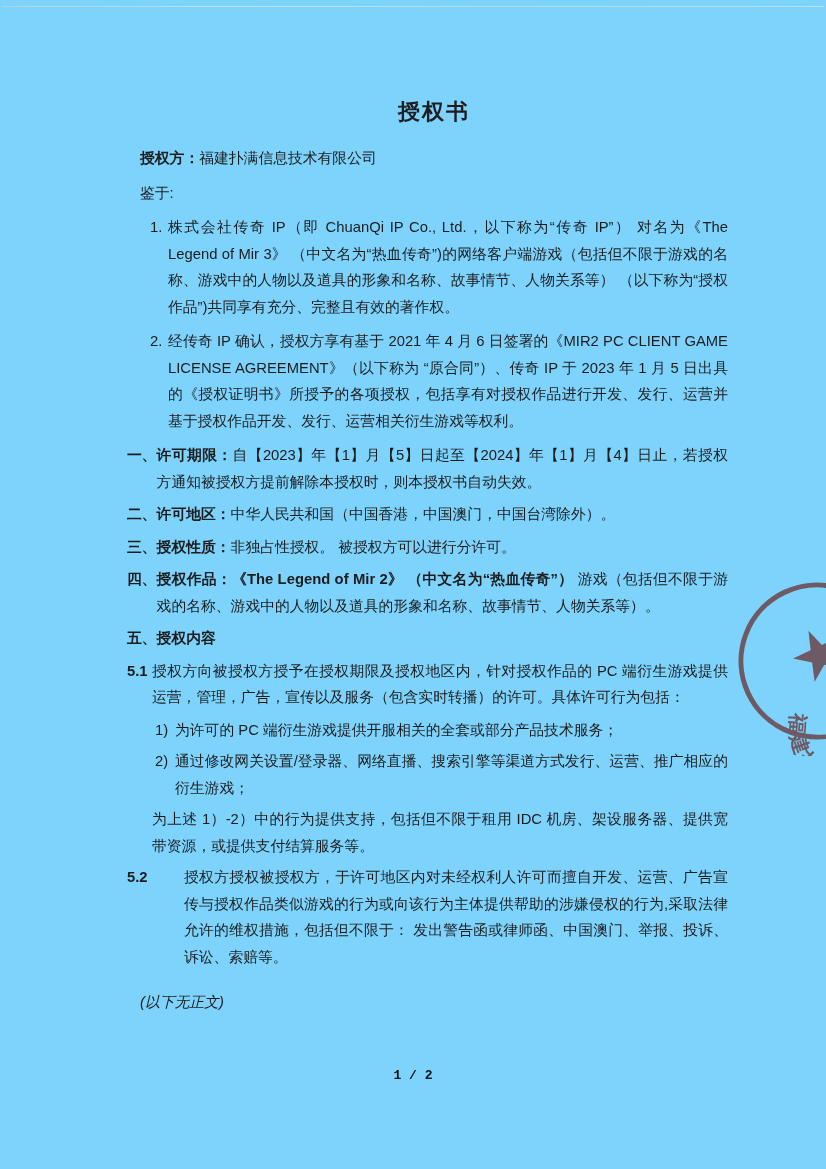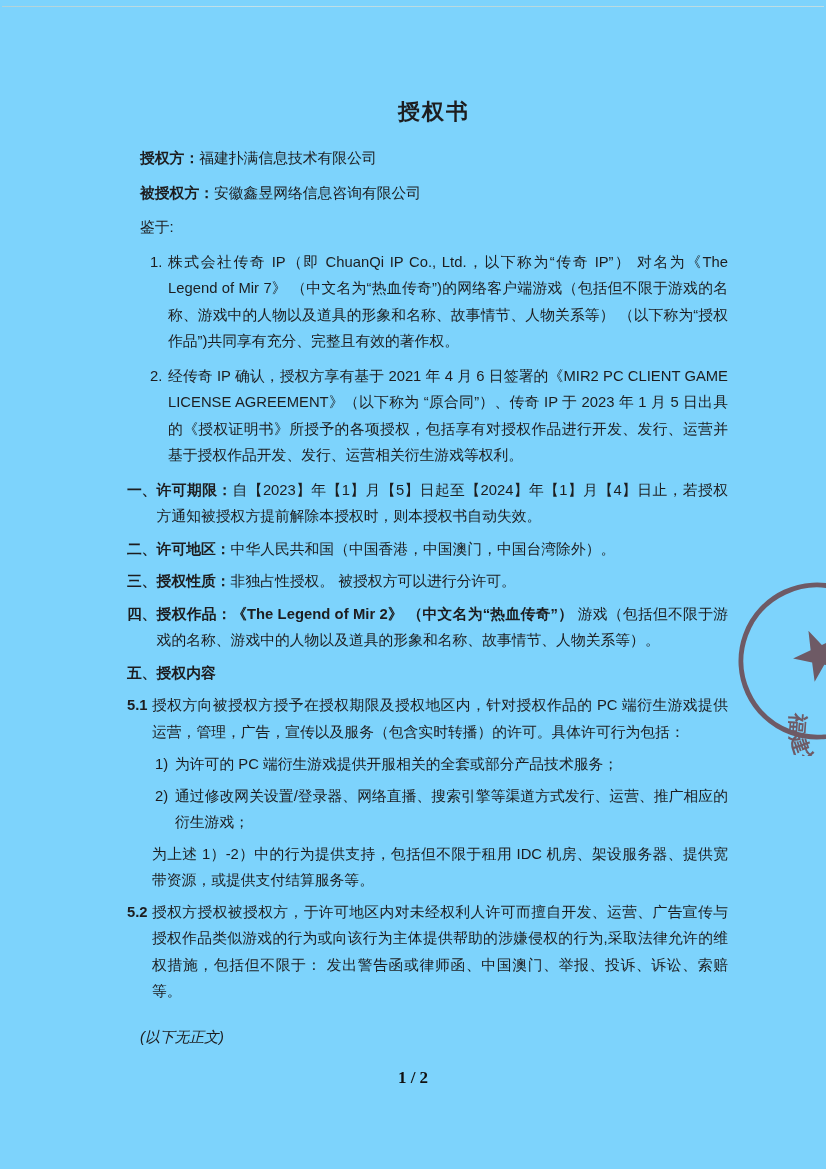--- a/index.html
+++ b/index.html
@@ -20,46 +20,45 @@
   .rnum{flex:0 0 18px;}
   .rbody{flex:1;text-align:justify;}
   .term{display:flex;margin:0 0 6px -13px;}
   .tnum{flex:0 0 25px;font-weight:bold;}
   .tnum.normal{font-weight:bold;}
   .tbody{flex:1;text-align:justify;}
   .subitem{display:flex;margin:0 0 5px 15px;}
   .snum{flex:0 0 20px;}
   .sbody{flex:1;text-align:justify;}
   .support{margin:0 0 5px 12px;}
-  .clause52{margin-bottom:19px;}
+  .clause52{margin-bottom:19px;gap:32px;}
   .closing{margin:6px 0 0;font-style:italic;}
   .footer{position:absolute;top:1068px;left:0;width:826px;text-align:center;
-    font-family:Liberation Serif, serif;font-weight:bold;font-size:17px;color:#111;}
+    font-family:Liberation Mono, monospace;font-weight:bold;font-size:13px;color:#111;}
   .stamp{position:absolute;left:722px;top:566px;opacity:.8;mix-blend-mode:multiply;}
 </style>
 </head>
 <body>
 
 <div class="page">
 
   <div class="scan-edge"></div>
 
   <div class="content">
 
     <div class="title">授权书</div>
 
     <p class="party"><span class="b">授权方：</span><span>福建扑满信息技术有限公司</span></p>
 
-    <p class="party"><span class="b">被授权方：</span><span>安徽鑫昱网络信息咨询有限公司</span></p>
 
     <p>鉴于:</p>
 
     <div class="recital">
       <span class="rnum">1.</span>
-      <span class="rbody">株式会社传奇 IP（即 ChuanQi IP Co., Ltd.，以下称为“传奇 IP”） 对名为《The Legend of Mir 7》 （中文名为“热血传奇”)的网络客户端游戏（包括但不限于游戏的名称、游戏中的人物以及道具的形象和名称、故事情节、人物关系等） （以下称为“授权作品”)共同享有充分、完整且有效的著作权。</span>
+      <span class="rbody">株式会社传奇 IP（即 ChuanQi IP Co., Ltd.，以下称为“传奇 IP”） 对名为《The Legend of Mir 3》 （中文名为“热血传奇”)的网络客户端游戏（包括但不限于游戏的名称、游戏中的人物以及道具的形象和名称、故事情节、人物关系等） （以下称为“授权作品”)共同享有充分、完整且有效的著作权。</span>
     </div>
 
     <div class="recital">
       <span class="rnum">2.</span>
       <span class="rbody">经传奇 IP 确认，授权方享有基于 2021 年 4 月 6 日签署的《MIR2 PC CLIENT GAME LICENSE AGREEMENT》（以下称为 “原合同”）、传奇 IP 于 2023 年 1 月 5 日出具的《授权证明书》所授予的各项授权，包括享有对授权作品进行开发、发行、运营并基于授权作品开发、发行、运营相关衍生游戏等权利。</span>
     </div>
 
 
     <div class="term">
       <span class="tnum">一、</span>

